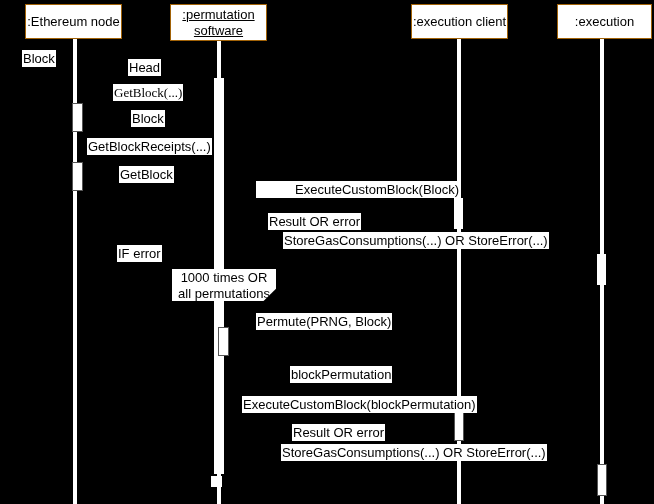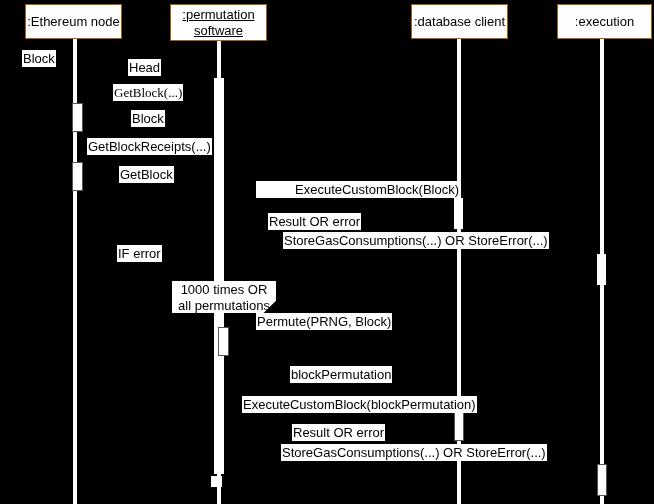--- a/index.html
+++ b/index.html
@@ -61,21 +61,20 @@
     position: absolute;
     box-sizing: border-box;
     background: #ffffff;
     color: #000000;
     font-size: 13px;
     line-height: 16px;
     text-align: center;
     padding-top: 1px;
     white-space: pre-line;
     clip-path: polygon(0 0, 100% 0, 100% 62%, 88% 100%, 0 100%);
-    margin-top: 12px;
   }
 </style>
 </head>
 <body>
 
 <div id="diagram">
 
   <div class="lifeline" style="left:73px;top:39px;height:465px;"></div>
   <div class="lifeline" style="left:217px;top:41px;height:463px;"></div>
   <div class="lifeline" style="left:457px;top:39px;height:465px;"></div>
@@ -87,21 +86,21 @@
   <div class="activation" style="left:218px;top:327px;width:11px;height:29px;"></div>
   <div class="activation plain" style="left:211px;top:476px;width:11px;height:11px;"></div>
   <div class="activation plain" style="left:454px;top:198px;width:9px;height:31px;"></div>
   <div class="activation" style="left:454px;top:410px;width:10px;height:31px;"></div>
   <div class="activation plain" style="left:597px;top:254px;width:9px;height:31px;"></div>
   <div class="activation" style="left:597px;top:464px;width:10px;height:32px;"></div>
 
   <div class="participant" style="left:25px;top:4px;width:97px;height:35px;">:Ethereum node</div>
   <div class="participant" style="left:170px;top:4px;width:97px;height:37px;text-decoration:underline;">:permutation
 software</div>
-  <div class="participant" style="left:411px;top:4px;width:97px;height:35px;">:database client</div>
+  <div class="participant" style="left:411px;top:4px;width:97px;height:35px;">:execution client</div>
   <div class="participant" style="left:557px;top:4px;width:95px;height:35px;">:execution</div>
 
   <div class="msg" style="left:22px;top:50px;">Block</div>
   <div class="msg" style="left:128px;top:59px;">Head</div>
   <div class="msg" style="left:113px;top:84px;font-family:Liberation Serif, serif;">GetBlock(...)</div>
   <div class="msg" style="left:131px;top:110px;">Block</div>
   <div class="msg" style="left:87px;top:138px;">GetBlockReceipts(...)</div>
   <div class="msg" style="left:119px;top:166px;">GetBlock</div>
   <div class="msg" style="left:256px;top:181px;padding-left:39px;">ExecuteCustomBlock(Block)</div>
   <div class="msg" style="left:268px;top:213px;">Result OR error</div>

